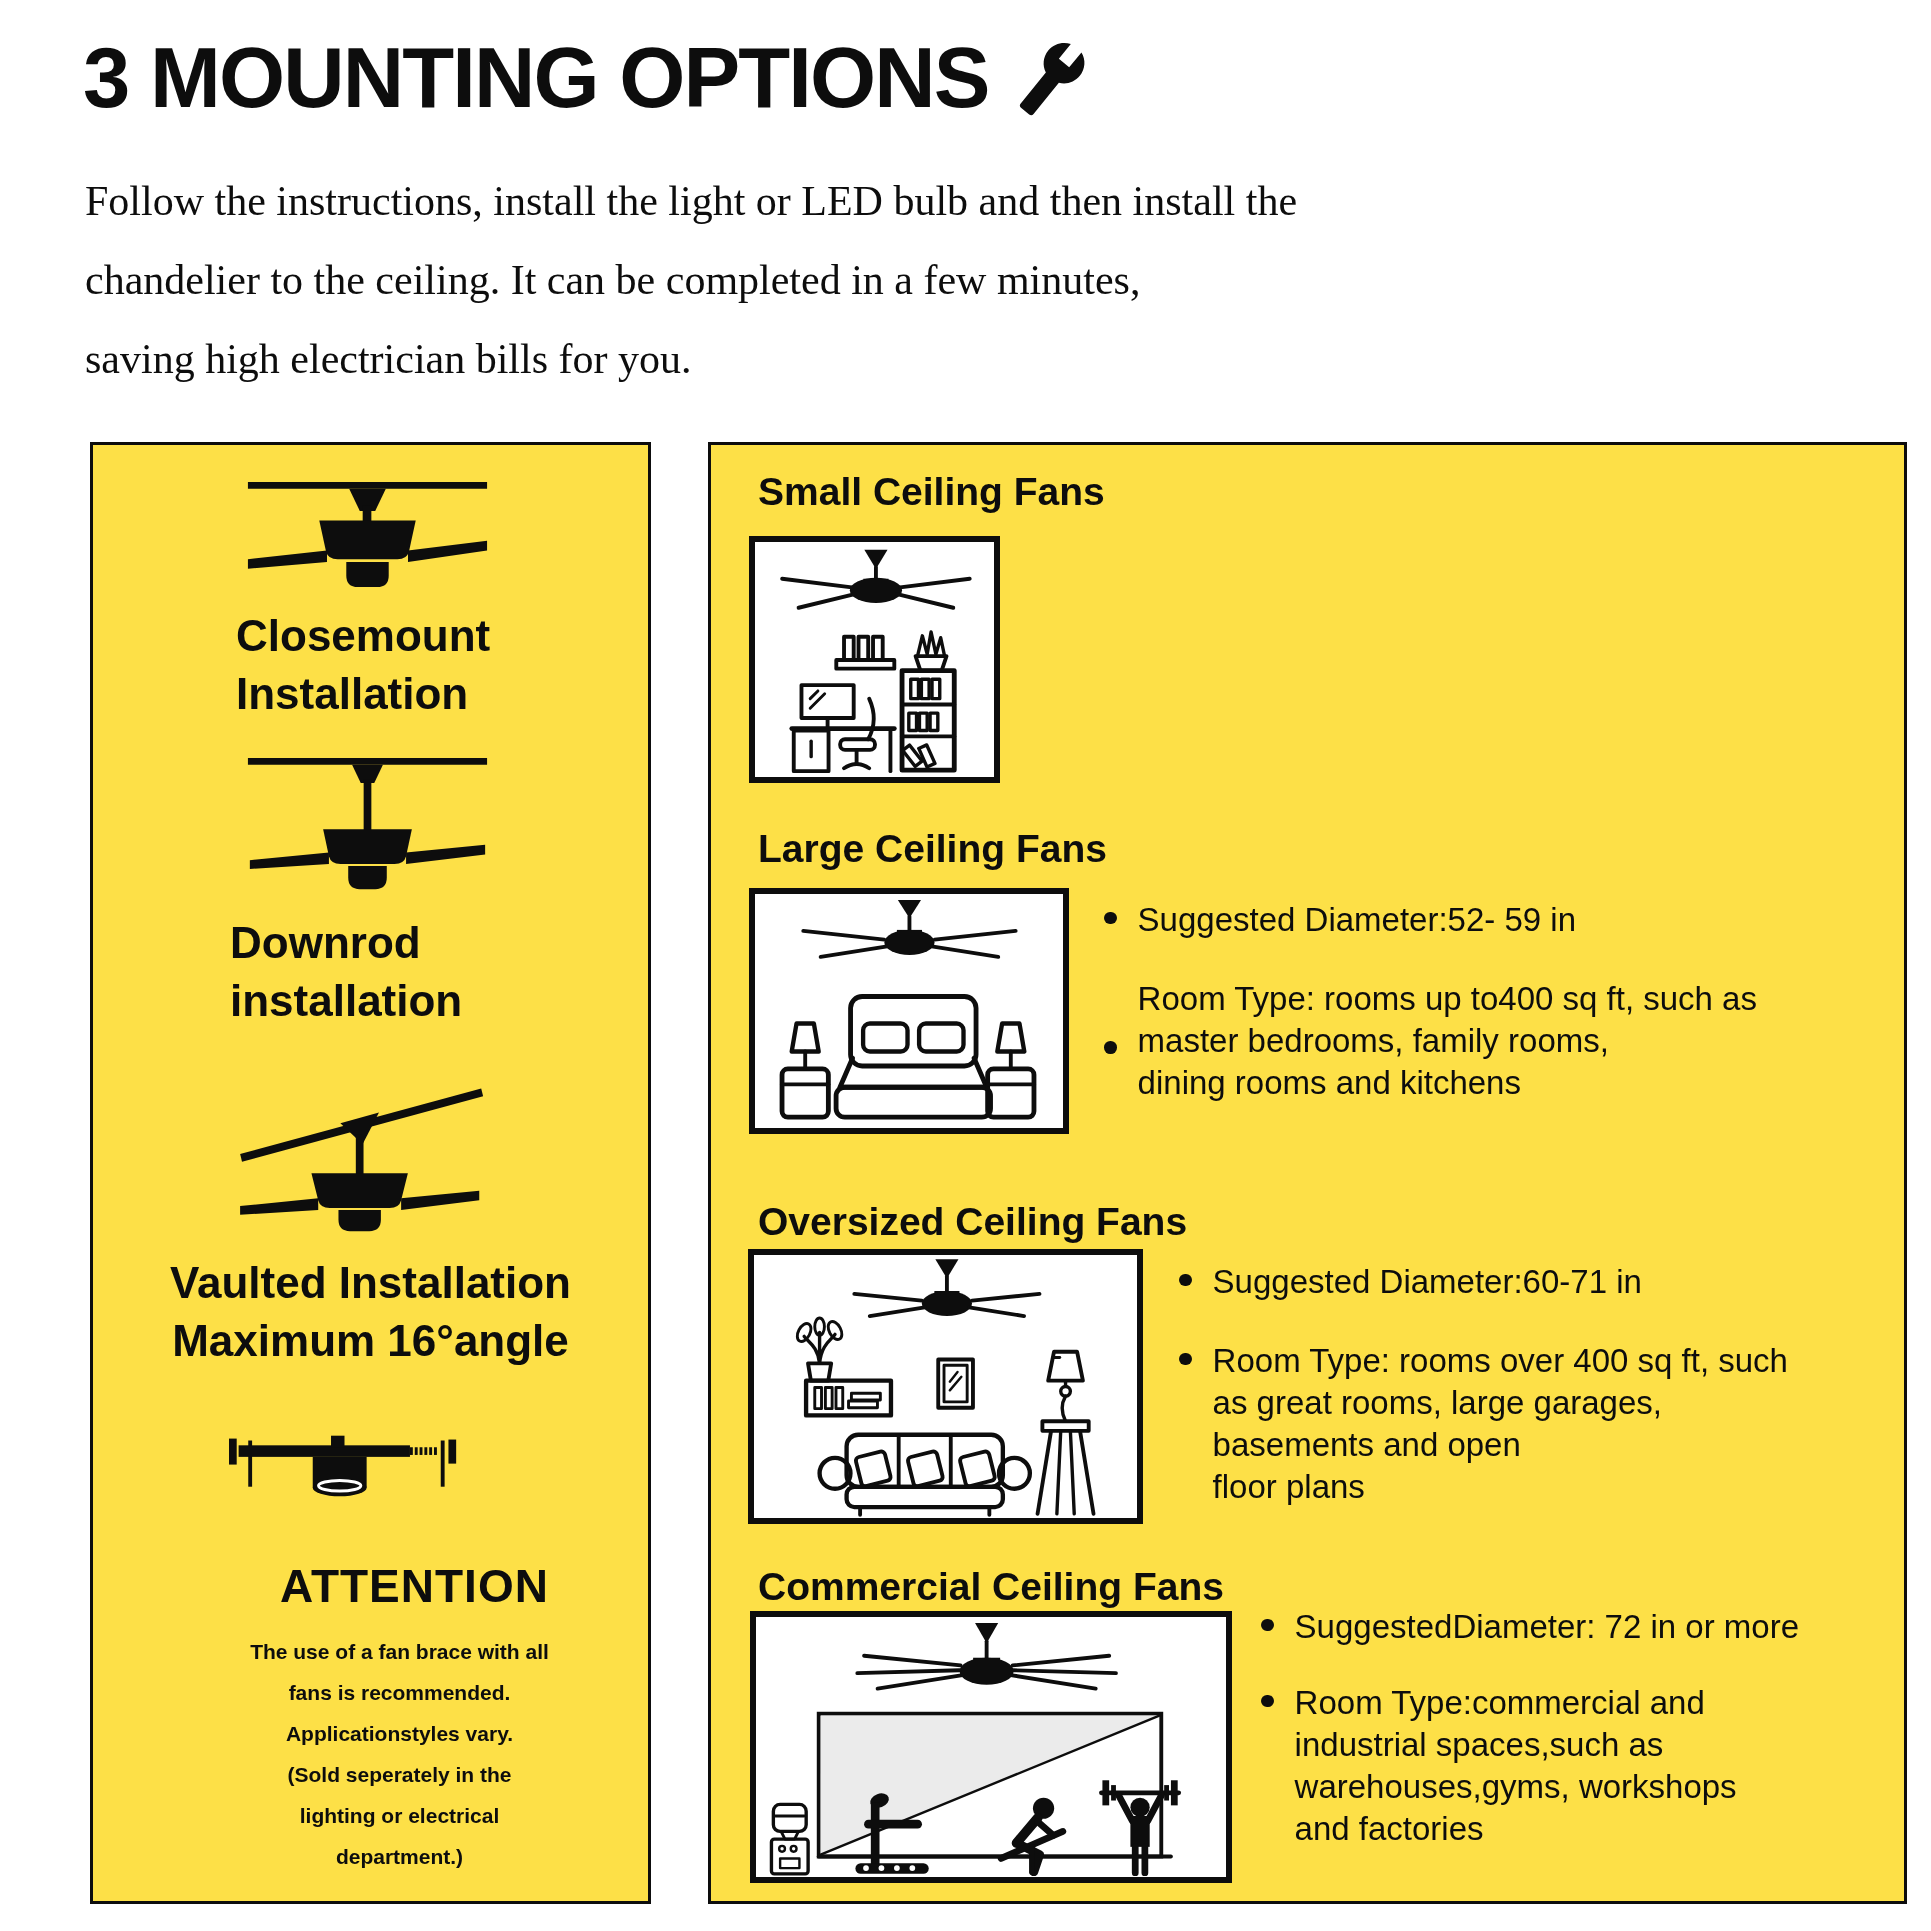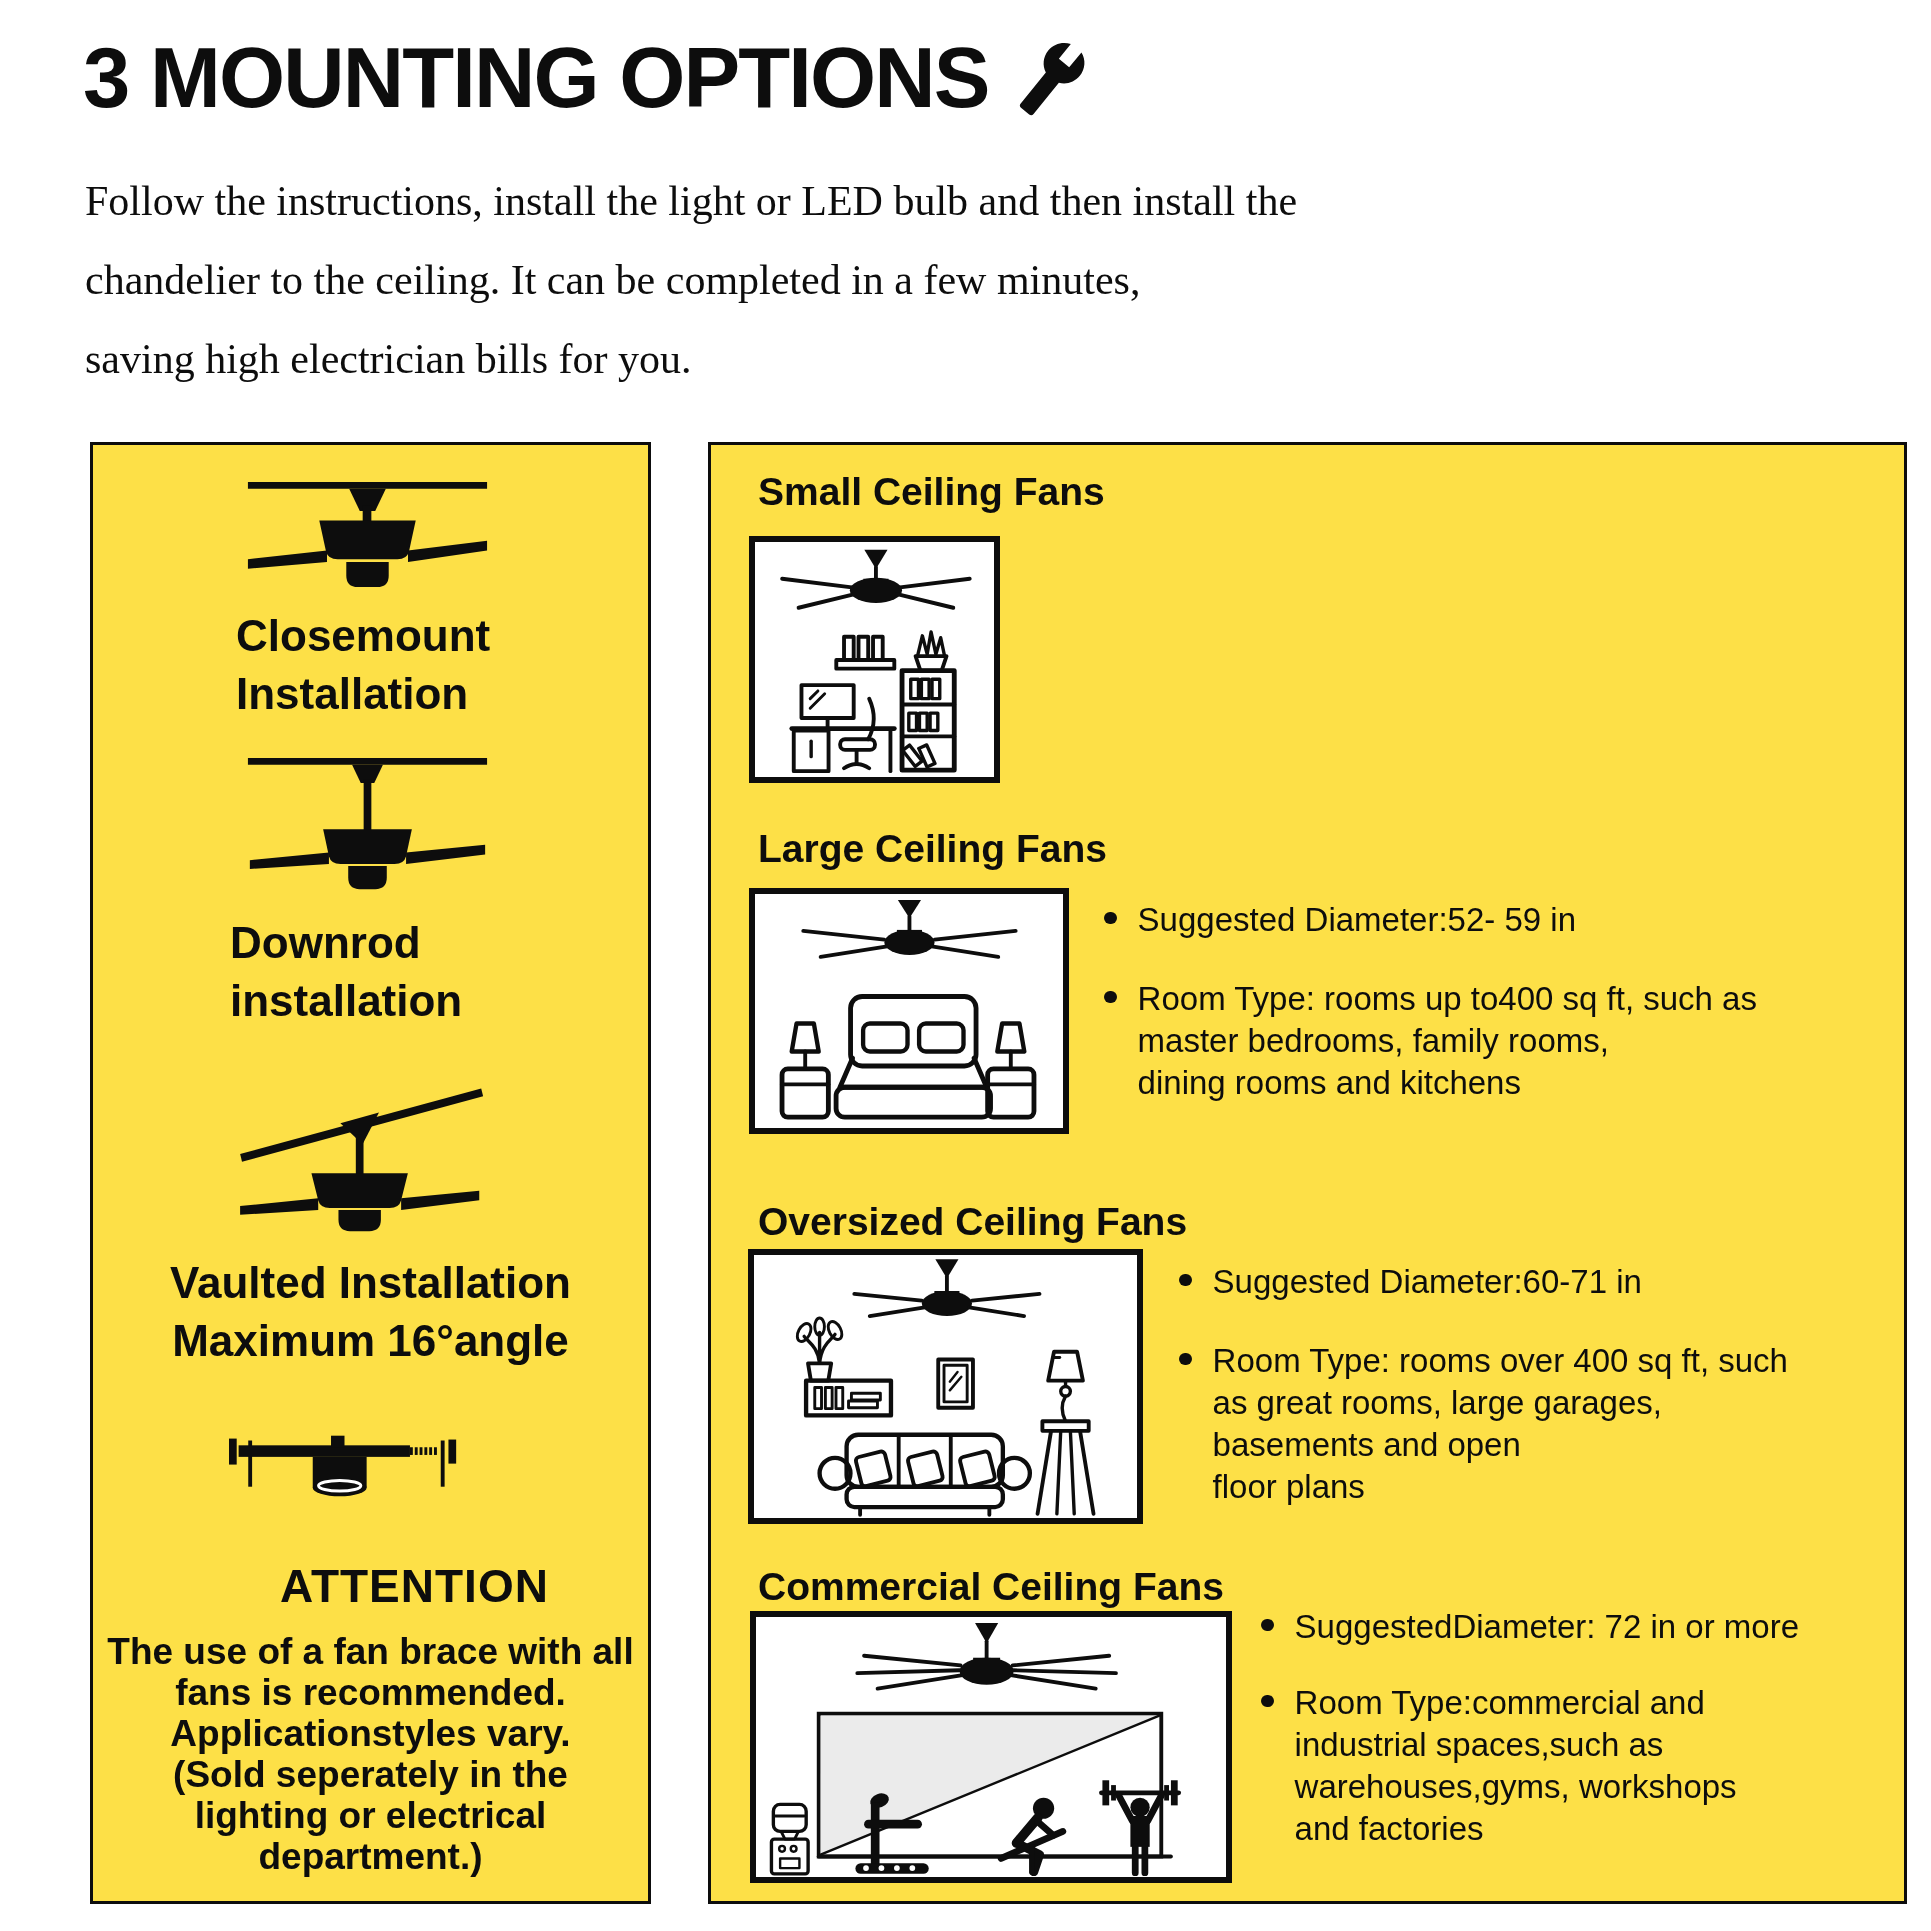--- a/index.html
+++ b/index.html
@@ -13,21 +13,21 @@
   .title{font-size:85px;font-weight:bold;letter-spacing:-1.9px;white-space:nowrap;}
   .wrench{width:75px;height:75px;transform:scaleX(-1) rotate(6deg);}
   .intro{position:absolute;left:85px;top:162px;font-size:42px;line-height:79px;white-space:pre-line;width:1545px;font-family:Liberation Serif, serif;}
   
   .panel{position:absolute;border:3.9px solid #0d0d0d;background:#fde047;}
   #mount-panel{left:90px;top:442px;width:561px;height:1462px;box-sizing:border-box;}
   #sizes-panel{left:708px;top:442px;width:1199px;height:1462px;box-sizing:border-box;}
   
   .mount-label{font-size:44px;font-weight:bold;line-height:58px;white-space:pre-line;}
   .attn-head{font-size:46px;font-weight:bold;letter-spacing:1px;text-align:center;width:100%;margin-left:44px;}
-  .attn-body{font-size:37px;font-weight:bold;line-height:41px;text-align:center;width:100%;white-space:pre-line;}
+  .attn-body{font-size:21px;font-weight:bold;line-height:41px;text-align:center;width:100%;white-space:pre-line;margin-left:29px;}
   
   .sec-heading{font-size:39px;font-weight:bold;white-space:nowrap;}
   .scene-box{position:absolute;border:6.8px solid #0d0d0d;background:#fff;box-sizing:border-box;}
   .scene-box svg{display:block;}
   ul.bullets{list-style:none;margin:0;padding:0;}
   ul.bullets li{display:flex;align-items:flex-start;}
   ul.bullets .dot{flex:0 0 12.6px;width:12.6px;height:12.6px;border-radius:50%;background:#0d0d0d;margin-top:12.6px;margin-right:21px;}
   ul.bullets .btxt{font-size:33px;line-height:42px;white-space:pre-line;}
   .ink{fill:#0d0d0d;}
   .ln{stroke:#0d0d0d;fill:none;stroke-linecap:round;stroke-linejoin:round;}
@@ -187,21 +187,21 @@
       <line class="ln" x1="241" y1="197" x2="289" y2="197" stroke-width="4"></line>
       <polygon class="ln" points="256,134 274,134 279,163 251,163" stroke-width="4.5"></polygon>
       <line class="ln" x1="265" y1="163" x2="265" y2="181" stroke-width="4"></line>
     </svg>
   </div>
   <ul class="bullets abs" style="left:393px;top:454px;width:772px;">
     <li>
       <span class="dot"></span>
       <span class="btxt">Suggested Diameter:52- 59 in</span>
     </li>
-    <li style="margin-top:37px;">
+    <li style="margin-top:37px;align-items:center;">
       <span class="dot"></span>
       <span class="btxt">Room Type: rooms up to400 sq ft, such as
 master bedrooms, family rooms,
 dining rooms and kitchens</span>
     </li>
   </ul>
 
   <div class="abs sec-heading" style="left:47px;top:755px;">Oversized Ceiling Fans</div>
   <div class="scene-box" style="left:37px;top:804px;width:395px;height:275px;">
     <svg width="381" height="262" viewBox="0 0 395 271">

